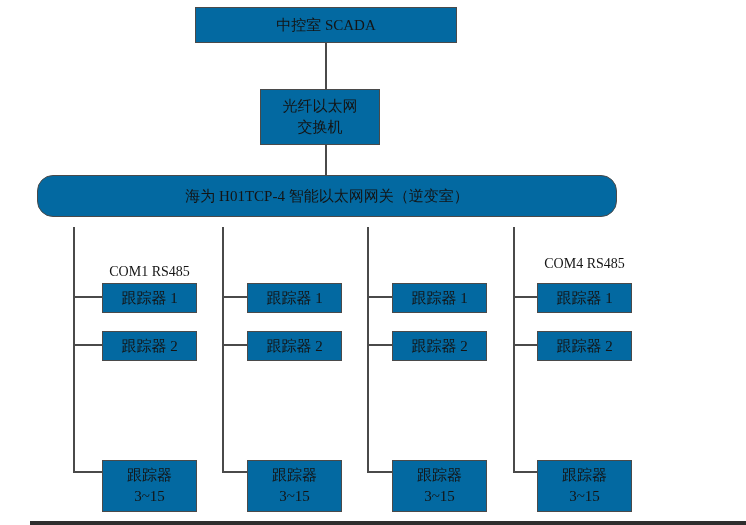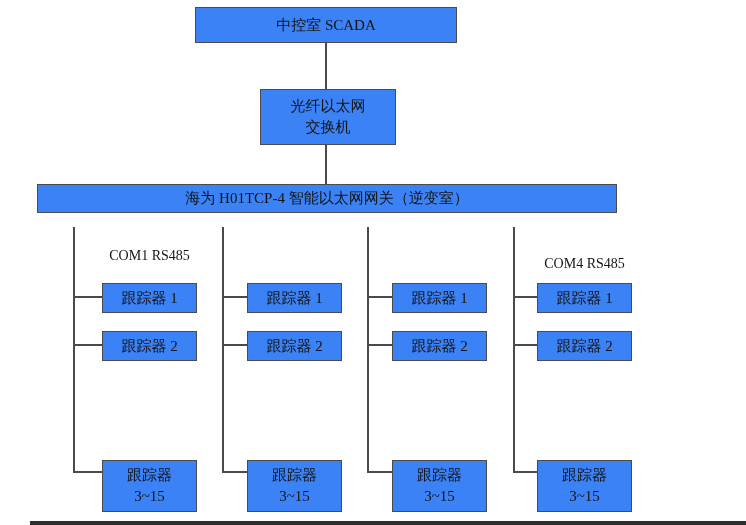--- a/index.html
+++ b/index.html
@@ -17,21 +17,21 @@
     position:relative;
     width:746px;
     height:525px;
     background:var(--bg);
     overflow:hidden;
   }
   .box{
     position:absolute;
     box-sizing:border-box;
     border:1.5px solid var(--line);
-    background:#3b82f6;
+    background:#0369a1;
     display:flex;
     flex-direction:column;
     align-items:center;
     justify-content:center;
     font-size:15px;
     line-height:21px;
     color:var(--text);
     text-align:center;
     white-space:nowrap;
   }
@@ -58,33 +58,33 @@
 <body>
 
 <div id="canvas">
 
   <div class="box" style="left:195px;top:7px;width:262px;height:36px;">
     <span>中控室 SCADA</span>
   </div>
 
   <div class="vline" style="left:325px;top:43px;height:46px;"></div>
 
-  <div class="box" style="left:260px;top:89px;width:136px;height:56px;">
+  <div class="box" style="left:260px;top:89px;width:120px;height:56px;">
     <span>光纤以太网</span>
     <span>交换机</span>
   </div>
 
   <div class="vline" style="left:325px;top:145px;height:47px;"></div>
 
-  <div class="box" style="left:37px;top:184px;width:580px;height:29px;">
+  <div class="box" style="left:37px;top:175px;width:580px;height:42px;border-radius:16px;">
     <span>海为 H01TCP-4 智能以太网网关（逆变室）</span>
   </div>
 
   <div class="vline" style="left:73px;top:227px;height:246px;"></div>
-  <div class="bus-label" style="left:94px;top:248px;">COM1 RS485</div>
+  <div class="bus-label" style="left:94px;top:264px;">COM1 RS485</div>
   <div class="hline" style="left:73px;top:296px;width:29px;"></div>
   <div class="box" style="left:102px;top:283px;width:95px;height:30px;">
     <span>跟踪器 1</span>
   </div>
   <div class="hline" style="left:73px;top:344px;width:29px;"></div>
   <div class="box" style="left:102px;top:331px;width:95px;height:30px;">
     <span>跟踪器 2</span>
   </div>
   <div class="hline" style="left:73px;top:471px;width:29px;"></div>
   <div class="box" style="left:102px;top:460px;width:95px;height:52px;">

